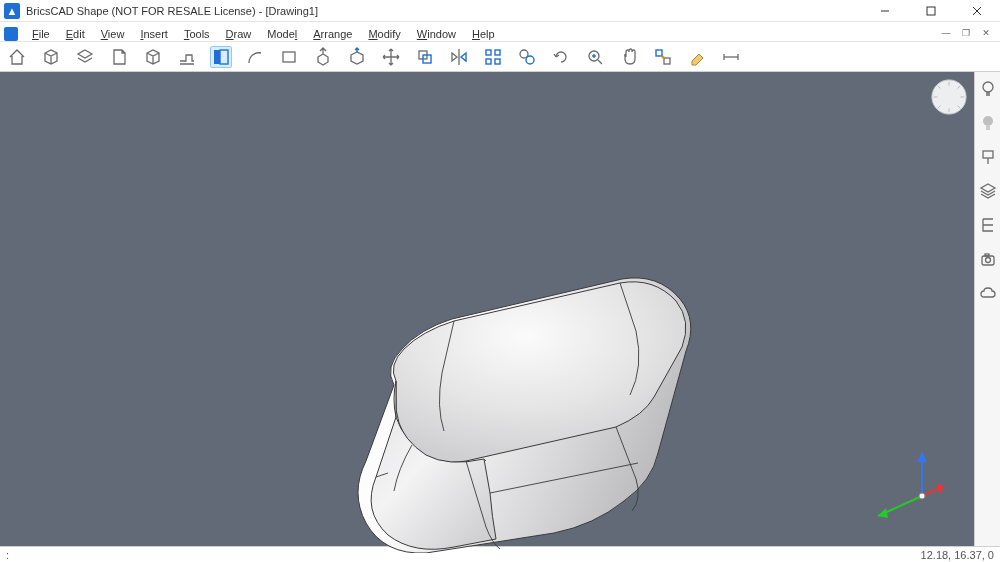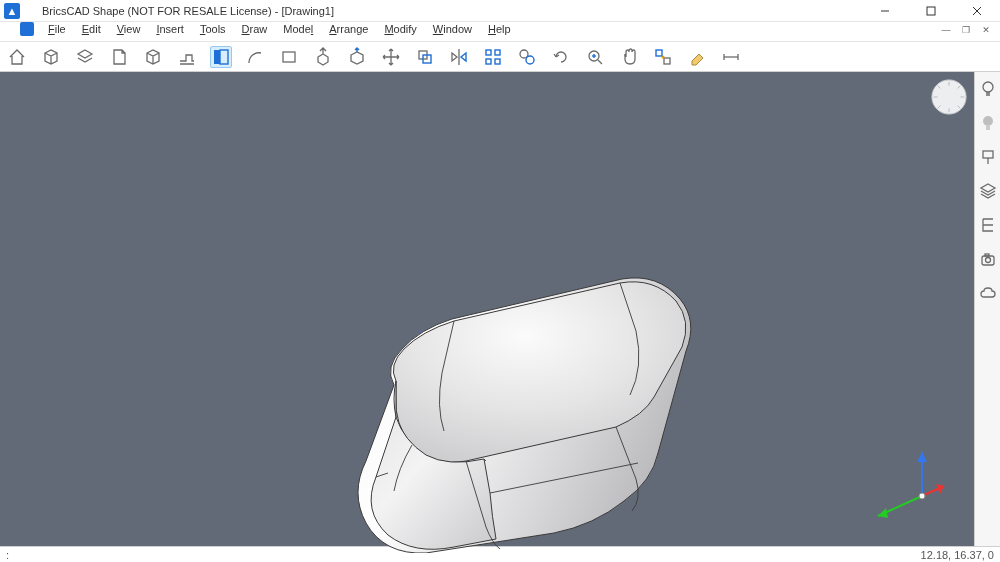--- a/index.html
+++ b/index.html
@@ -1,24 +1,24 @@
 <!DOCTYPE html>
 <html><head>
 <meta charset="utf-8">
 <style>
   * { margin: 0; padding: 0; box-sizing: border-box; }
   html, body { width: 1000px; height: 562px; font-family: "Segoe UI", Tahoma, sans-serif; font-size: 12px; color: #333; background: #fff; overflow: hidden; }
   
   .titlebar { display:flex; align-items:center; height:22px; padding:0 0 0 4px; background:#fff; border-bottom:1px solid #e5e5e5; }
   .titlebar .app-icon { width:16px; height:16px; background:#1e6fd6; display:flex; align-items:center; justify-content:center; color:#fff; font-size:11px; font-weight:bold; border-radius:2px; }
-  .titlebar .title { margin-left:22px; flex:1; font-size:11px; color:#333; }
+  .titlebar .title { margin-left:6px; flex:1; font-size:11px; color:#333; }
   .win-buttons { display:flex; height:22px; }
   .win-btn { width:46px; display:flex; align-items:center; justify-content:center; color:#555; font-size:12px; }
   
-  .menubar { display:flex; align-items:flex-start; height:20px; padding-left:20px; background:#fff; border-bottom:1px solid #e5e5e5; }
+  .menubar { display:flex; align-items:flex-end; height:20px; padding-left:4px; background:#fff; border-bottom:1px solid #e5e5e5; }
   .menubar .app-icon-small { width:14px; height:14px; background:#1e6fd6; border-radius:2px; margin-right:6px; }
   .menu-item { padding:1px 8px; font-size:11px; color:#333; position:relative; }
   .menu-item u { text-decoration: underline; }
   .mdi-buttons { margin-left:auto; display:flex; padding-right:4px; }
   .mdi-btn { width:20px; height:16px; display:flex; align-items:center; justify-content:center; font-size:9px; color:#666; }
   
   .toolbar { display:flex; align-items:center; height:30px; padding:0 6px; gap:12px; background:#fff; border-bottom:1px solid #d0d0d0; }
   .tool-btn { width:22px; height:22px; display:flex; align-items:center; justify-content:center; }
   .tool-btn svg { width:20px; height:20px; }
   .tool-btn.active { background:#d8eefe; border:1px solid #96c9f0; border-radius:2px; }

